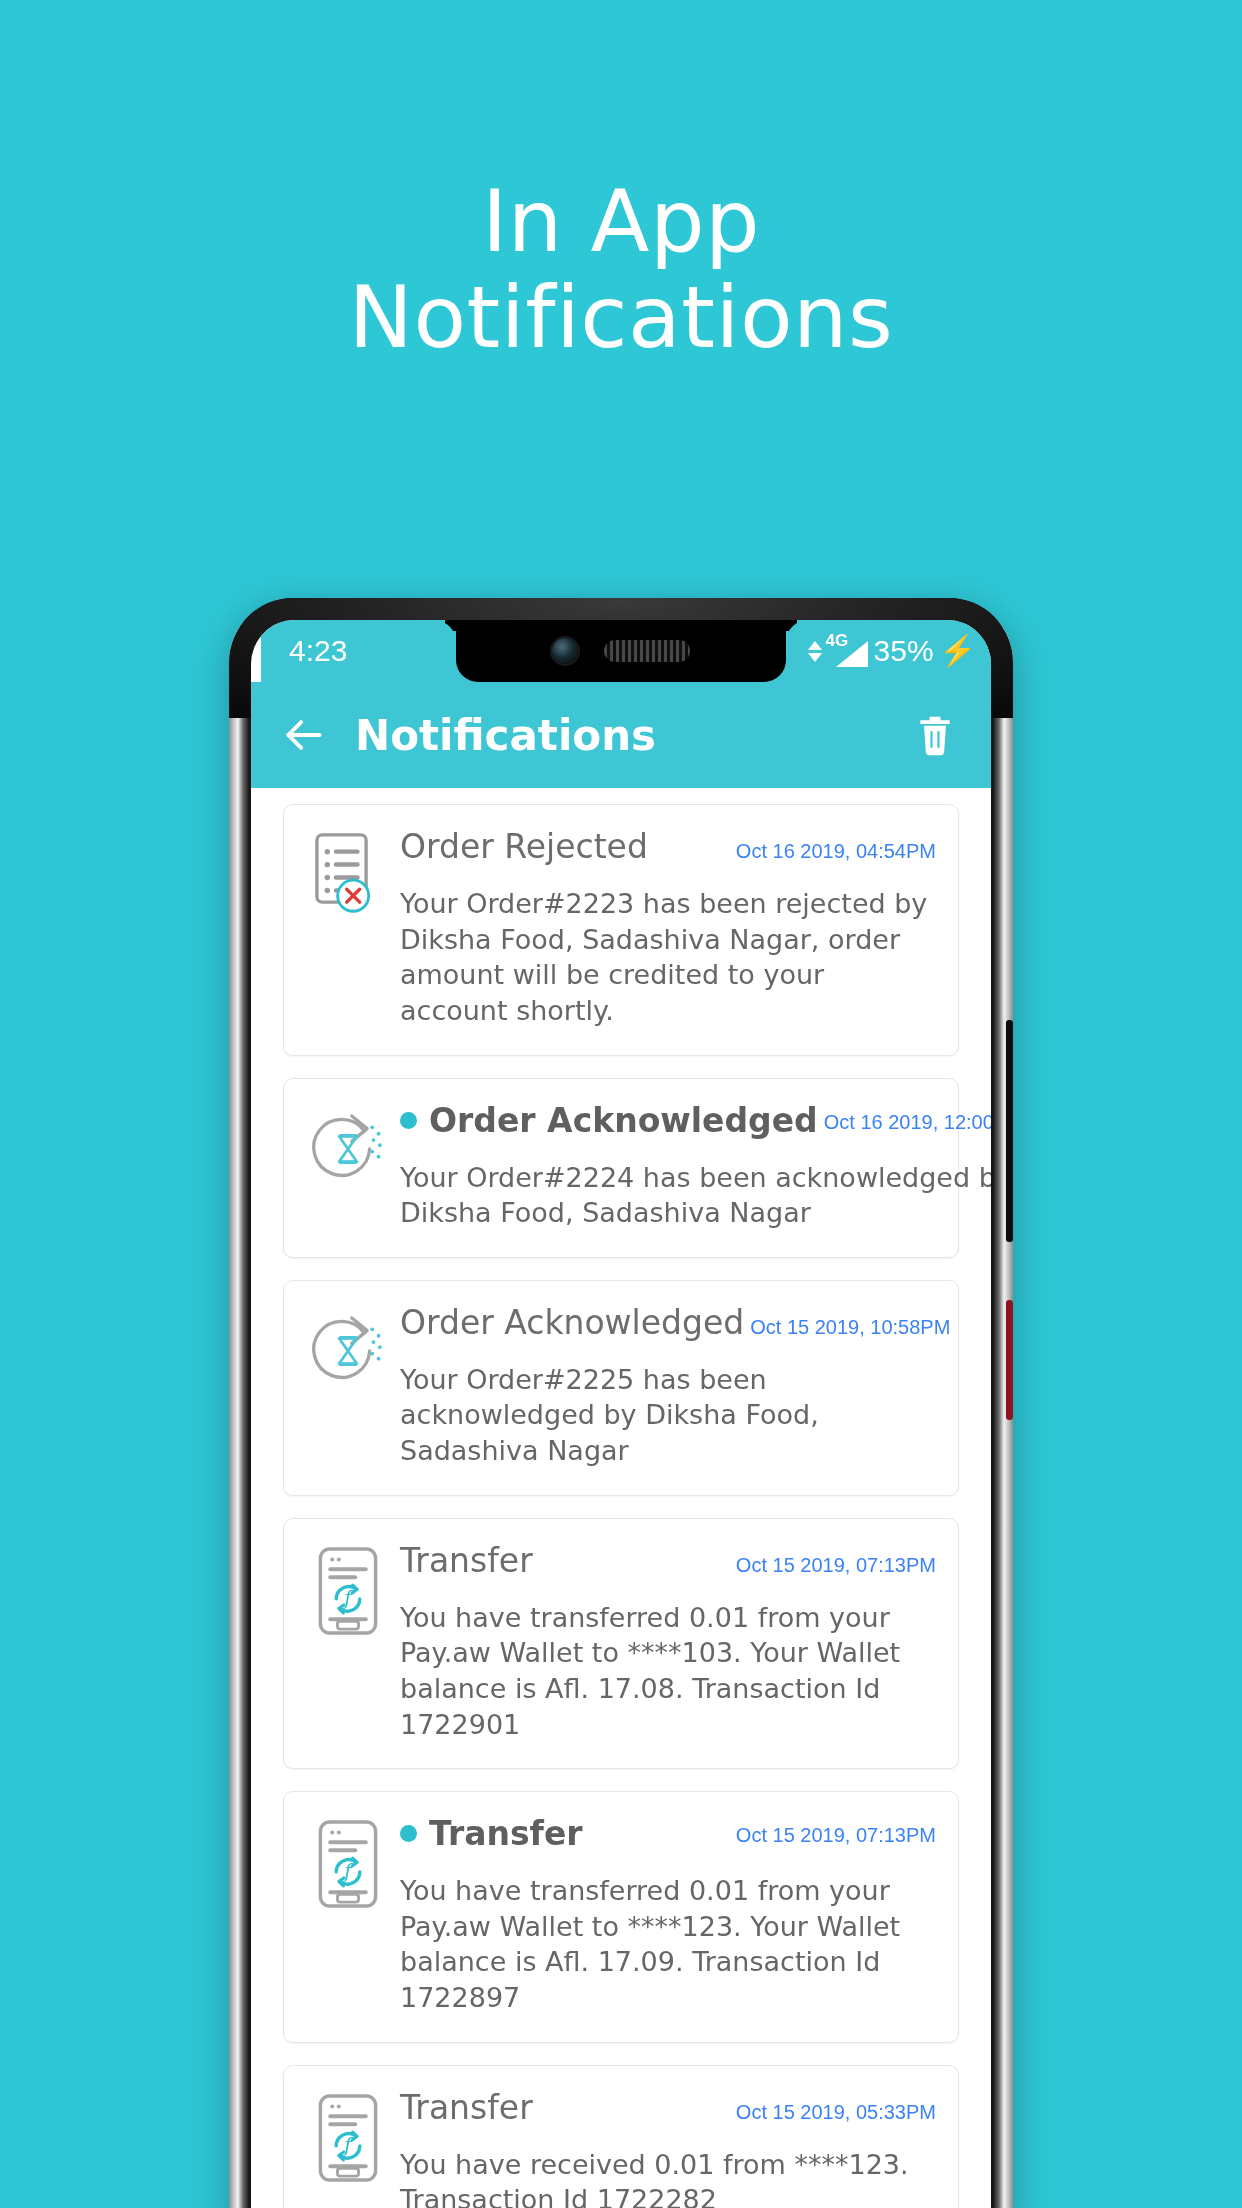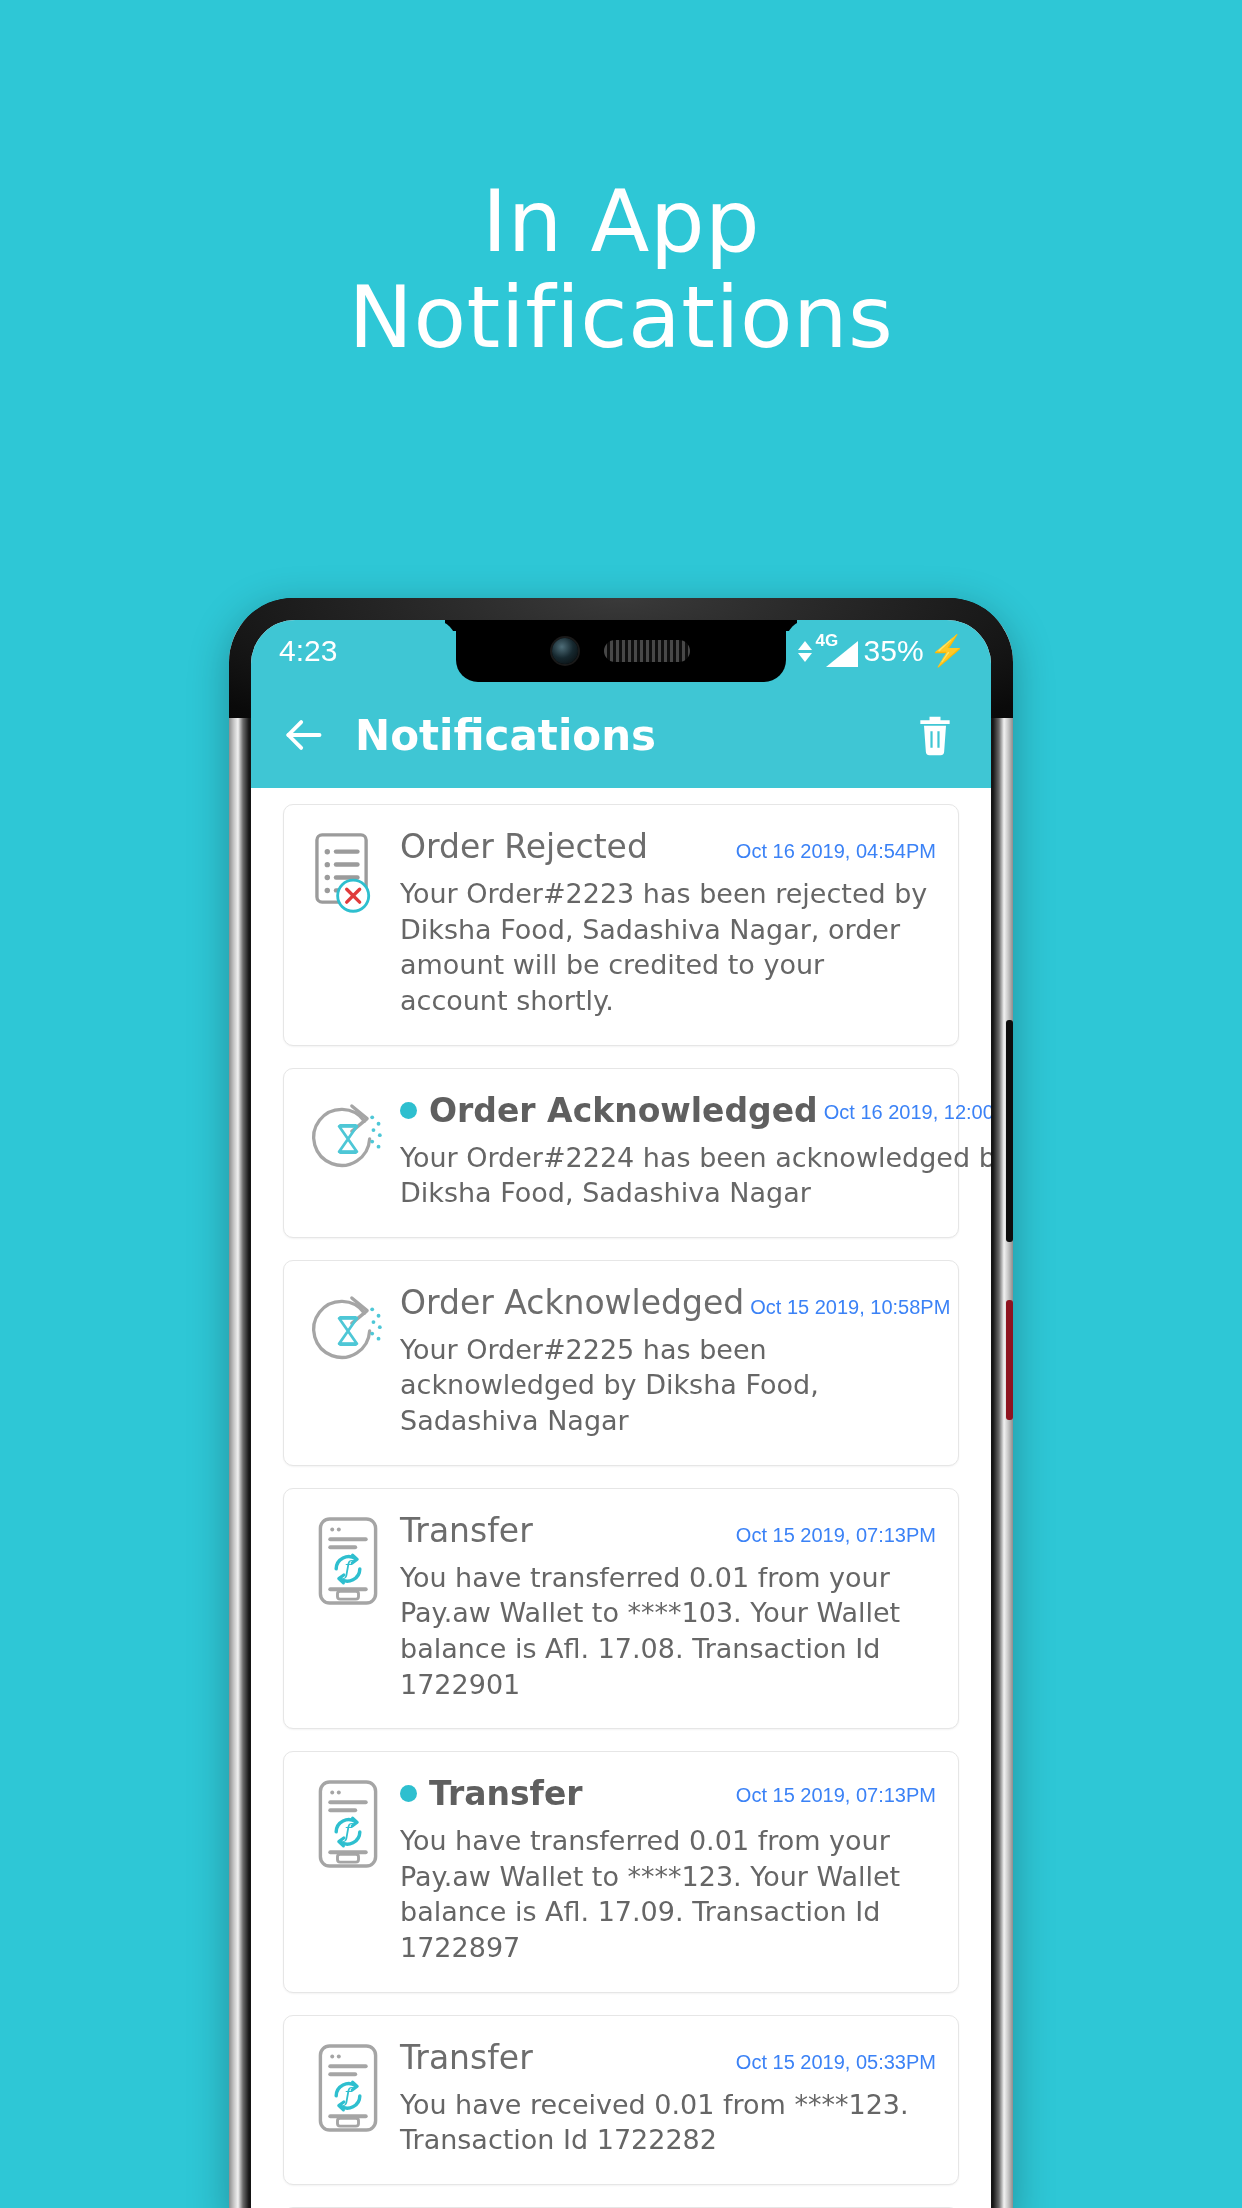--- a/index.html
+++ b/index.html
@@ -73,21 +73,21 @@
   .speaker {
     width: 86px; height: 22px; border-radius: 11px;
     background:
       repeating-linear-gradient(90deg,#555 0 3px,#111 3px 6px),
       #1b1b1b;
     opacity: .85;
   }
 
   
   .statusbar {
-    position: absolute; left:0; top:0; width: 100%; height: 62px;
+    position: absolute; left:10px; top:0; width: 100%; height: 62px;
     background: #3fc6d4;
     display: flex; align-items: center; justify-content: space-between;
     padding: 0 24px 0 28px;
     color: #fff; font-size: 30px;
     z-index: 4;
   }
   .sb-right { display:flex; align-items:center; gap:6px; font-size: 30px; }
   .sb-updown { display:flex; flex-direction:column; gap:3px; }
   .tri-up { width:0;height:0;border-left:7px solid transparent;border-right:7px solid transparent;border-bottom:9px solid #fff; }
   .tri-dn { width:0;height:0;border-left:7px solid transparent;border-right:7px solid transparent;border-top:9px solid #fff; }
@@ -133,21 +133,21 @@
   .card-body { flex:1; padding-left: 10px; }
   .card-head { display:flex; align-items:baseline; justify-content:space-between; gap:6px; }
   .card-title-wrap { display:flex; align-items:center; gap:12px; }
   .unread-dot { width:17px;height:17px;border-radius:50%;background:#2ebfcf;flex:0 0 17px; }
   .card-title { font-size: 33px; color:#6d6d6d; font-weight:400; white-space:nowrap;
                 font-family:"DejaVu Sans", sans-serif; }
   .card.unread .card-title { font-weight: 700; color:#5f5f5f; }
   .card-time { font-size: 20px; color:#3b82f6; white-space:nowrap;
                font-family:Liberation Sans, sans-serif; }
   .card-text {
-    margin-top: 10px;
+    margin-top: 20px;
     font-size: 27px; line-height: 1.32; color:#666;
     font-family:"DejaVu Sans", sans-serif;
   }
 
   
   .btn-vol, .btn-pwr {
     position:absolute; right: 229px; width: 7px; border-radius: 3px;
   }
   .btn-vol { top: 1020px; height: 222px; background:#0d0d0d; }
   .btn-pwr { top: 1300px; height: 120px; background:#8e1420; }

